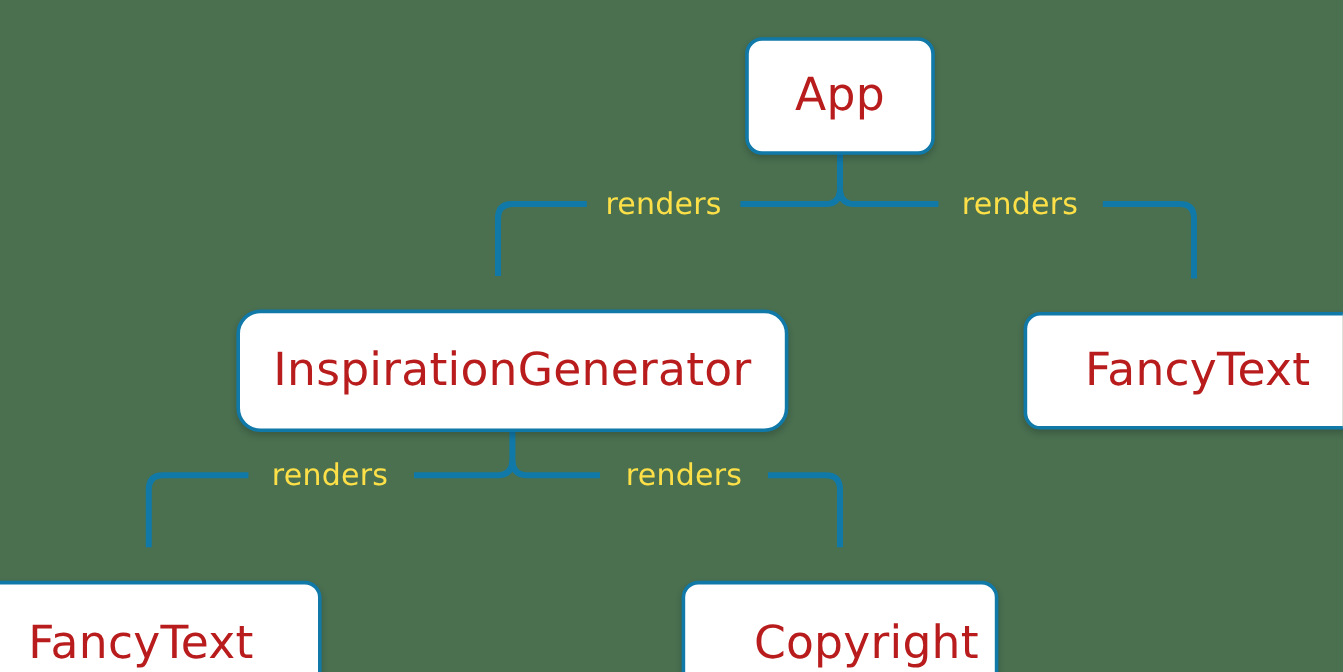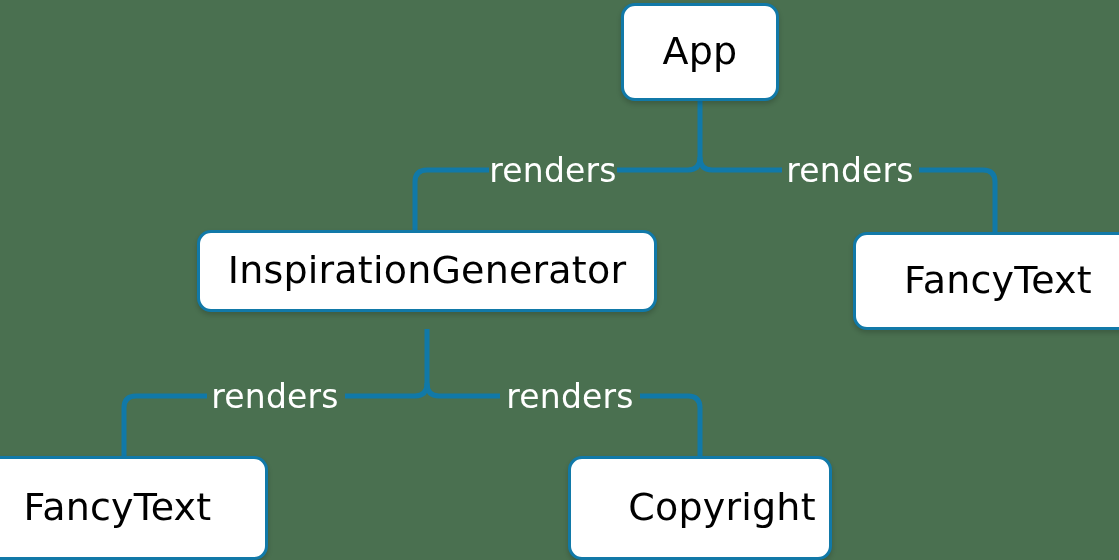--- a/index.html
+++ b/index.html
@@ -28,45 +28,46 @@
   }
   .node-box {
     position: absolute;
     box-sizing: border-box;
     background: #ffffff;
     border: 3px solid #1179a8;
     border-radius: 14px;
     display: flex;
     align-items: center;
     justify-content: center;
-    color: #000000;
+    color: #b91c1c;
     font-size: 38px;
     font-weight: 400;
     letter-spacing: 0.2px;
     white-space: nowrap;
     box-shadow: 0 3px 5px rgba(0,0,0,0.18);
+    margin-top: 28px;
   }
   .node-label {
     display: block;
     line-height: 1;
     padding-bottom: 3px;
   }
   .edge-label {
     position: absolute;
-    color: #ffffff;
-    font-size: 33px;
+    color: #fde047;
+    font-size: 25px;
     font-weight: 500;
     line-height: 1;
     white-space: nowrap;
     transform: translate(-50%, -50%);
     letter-spacing: 0.2px;
   }
   
   #node-app        { left: 621px; top: 3px;   width: 158px; height: 98px; }
-  #node-inspgen    { left: 197px; top: 230px; width: 460px; height: 82px; }
+  #node-inspgen    { left: 197px; top: 230px; width: 460px; height: 102px; border-radius: 20px; }
   #node-fancy-right{ left: 853px; top: 232px; width: 290px; height: 98px; }
   #node-fancy-left { left: -33px; top: 456px; width: 301px; height: 104px; }
   #node-copyright  { left: 568px; top: 456px; width: 264px; height: 104px; padding-left: 44px; }
 </style>
 </head>
 <body>
 
 <div id="diagram-root">
 
   <svg id="connector-layer" viewBox="0 0 1119 560" width="1119" height="560" fill="none">

